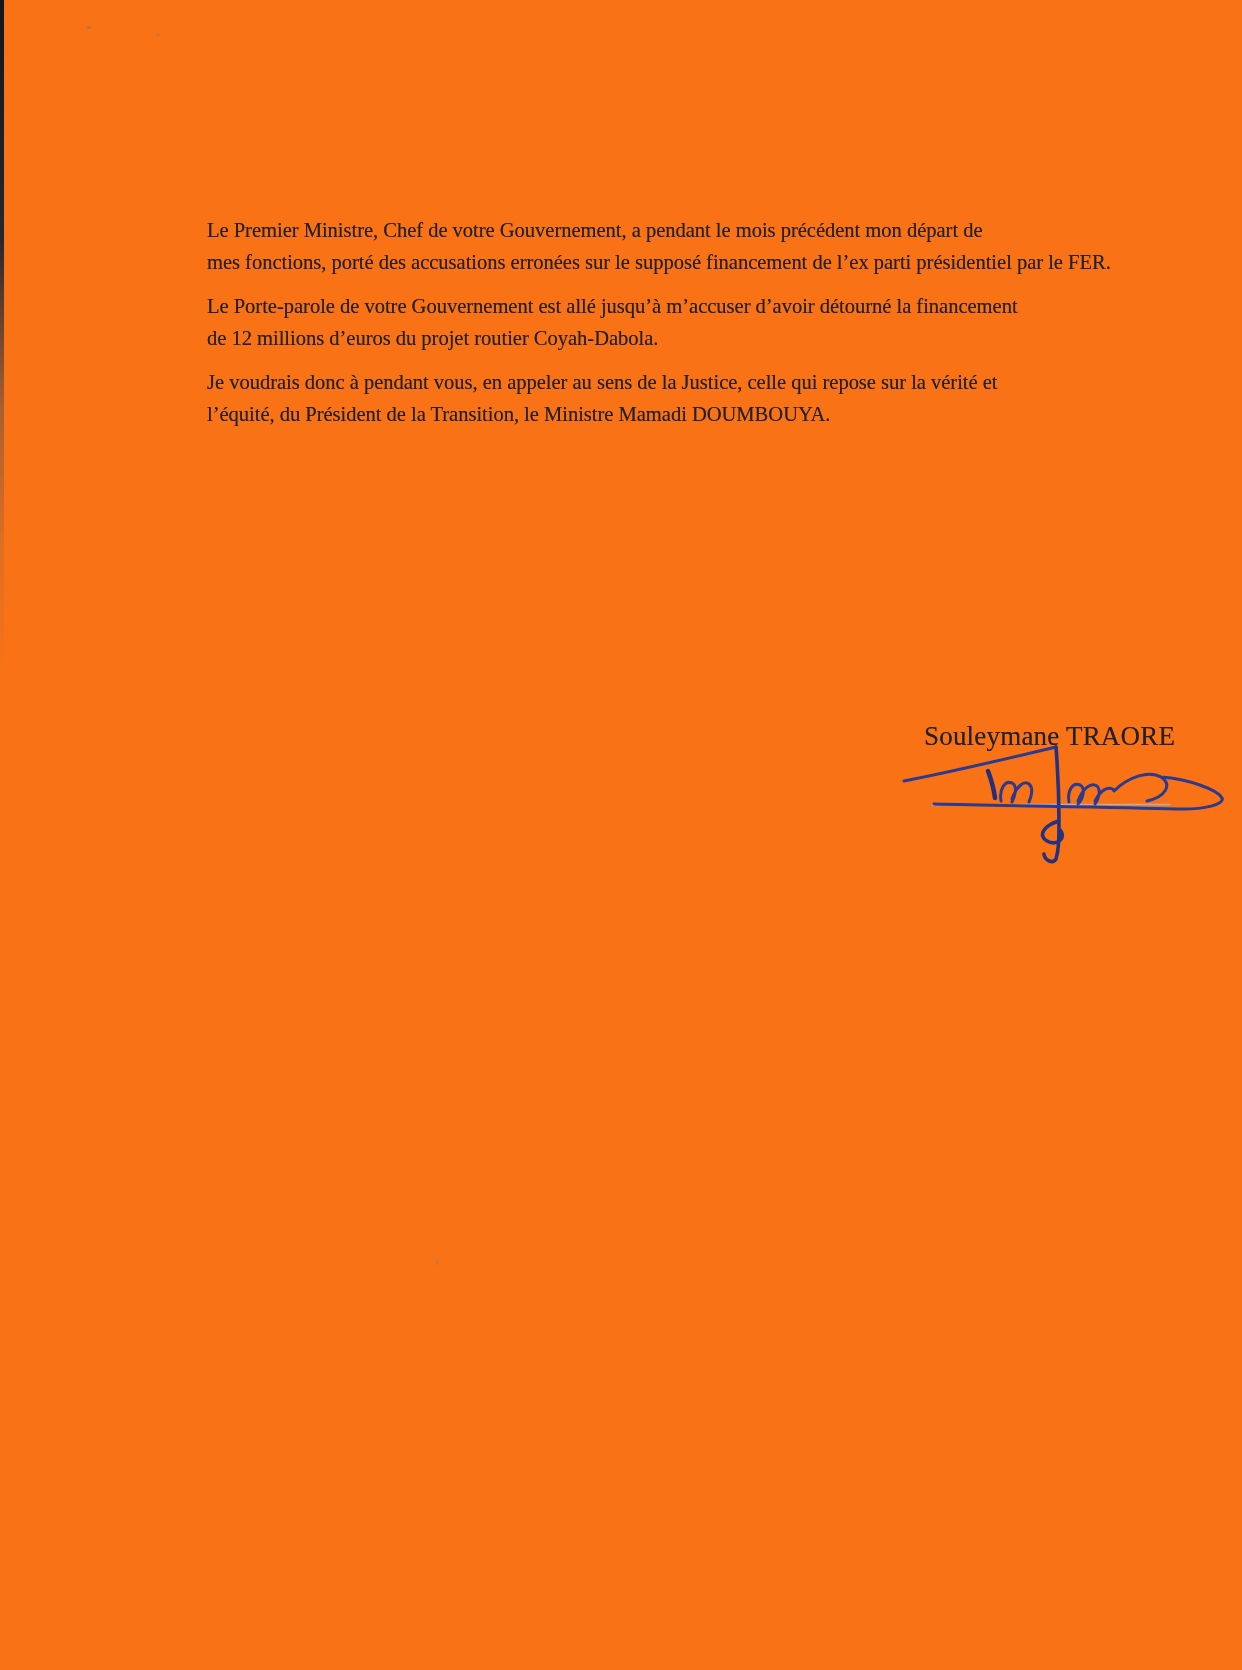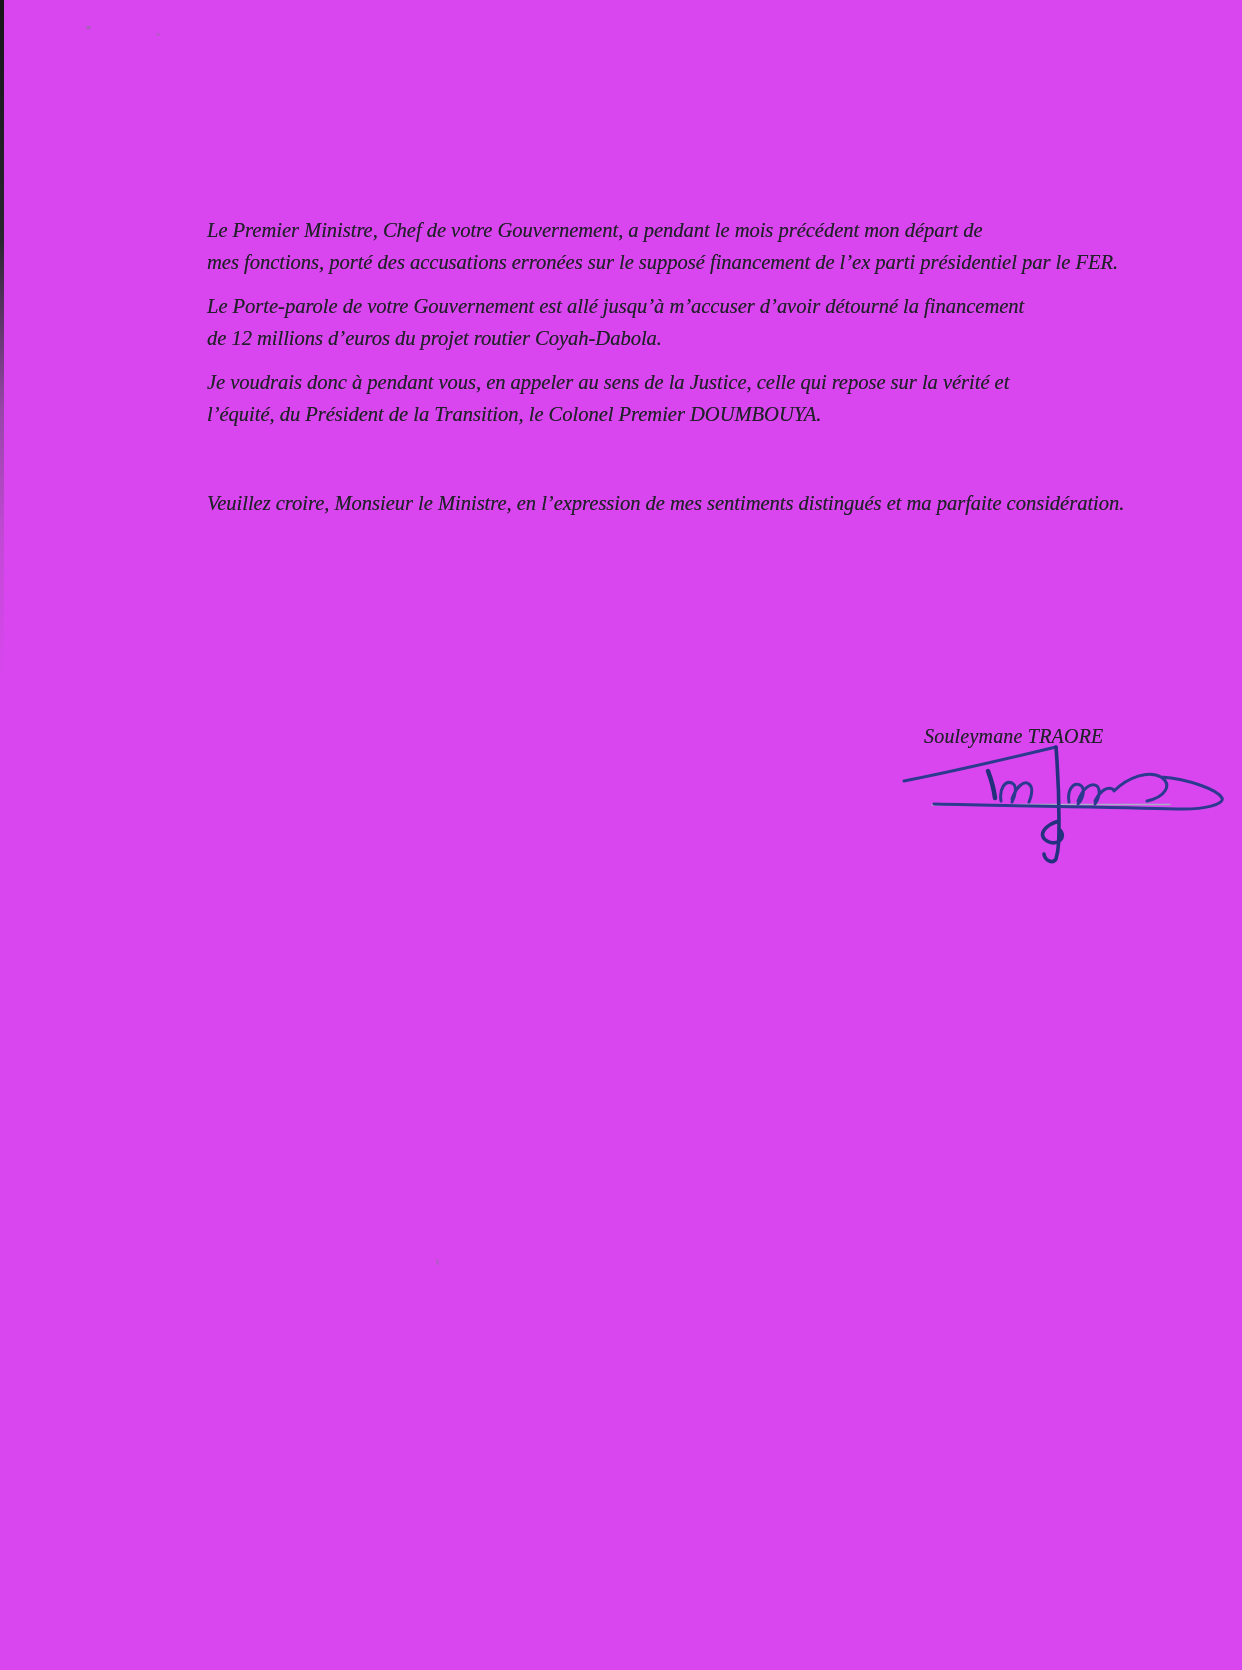--- a/index.html
+++ b/index.html
@@ -40,38 +40,38 @@
   .para.closing { margin-top: 56px; }
   .line {
     height: 32.3px; line-height: 32.3px;
     white-space: nowrap;
   }
   .line.just { text-align: justify; text-align-last: justify; }
 
   .signer-name {
     position: absolute;
     left: 924px; top: 722px;
-    font-size: 20px;
+    font-size: 27px;
     line-height: 28px;
     letter-spacing: 0.2px;
     text-shadow: 0 0 0.5px rgba(30,30,42,0.5);
     white-space: nowrap;
   }
   .signature {
     position: absolute;
     left: 888px; top: 733px;
     width: 345px; height: 135px;
     color: #2b3a8e;
   }
   .signature svg { overflow: visible; display: block; }
 </style>
 </head>
 <body>
 
-<div class="page" style="color: rgb(33, 33, 41); background: #d946ef; font-style: italic;">
+<div class="page" style="color: rgb(33, 33, 41); background: #f97316;">
 
   <div class="edge-shadow"></div>
   <div class="speck s1"></div>
   <div class="speck s2"></div>
   <div class="speck s3"></div>
 
   <div class="letter-body">
 
     <p class="para">
       <span class="line just">Le Premier Ministre, Chef de votre Gouvernement, a pendant le mois précédent mon départ de</span>
@@ -80,27 +80,23 @@
     </p>
 
     <p class="para">
       <span class="line just">Le Porte-parole de votre Gouvernement est allé jusqu’à m’accuser d’avoir détourné la financement</span>
       <span class="line">de 12 millions d’euros du projet routier Coyah-Dabola.</span>
     </p>
 
 
     <p class="para">
       <span class="line just">Je voudrais donc à pendant vous, en appeler au sens de la Justice, celle qui repose sur la vérité et</span>
-      <span class="line">l’équité, du Président de la Transition, le Colonel Premier DOUMBOUYA.</span>
+      <span class="line">l’équité, du Président de la Transition, le Ministre Mamadi DOUMBOUYA.</span>
     </p>
 
-    <p class="para closing">
-      <span class="line just">Veuillez croire, Monsieur le Ministre, en l’expression de mes sentiments distingués et ma parfaite</span>
-      <span class="line">considération.</span>
-    </p>
 
   </div>
 
   <div class="signer-name">Souleymane TRAORE</div>
 
   <div class="signature" style="color: rgb(43, 58, 142);">
     <svg width="345" height="135" viewBox="0 0 345 135" fill="none" xmlns="http://www.w3.org/2000/svg">
 
       <path d="M 44 72 C 120 71.5 220 71 282 71.5" stroke="#a8b0c6" stroke-width="1.3" stroke-linecap="round"></path>
 

